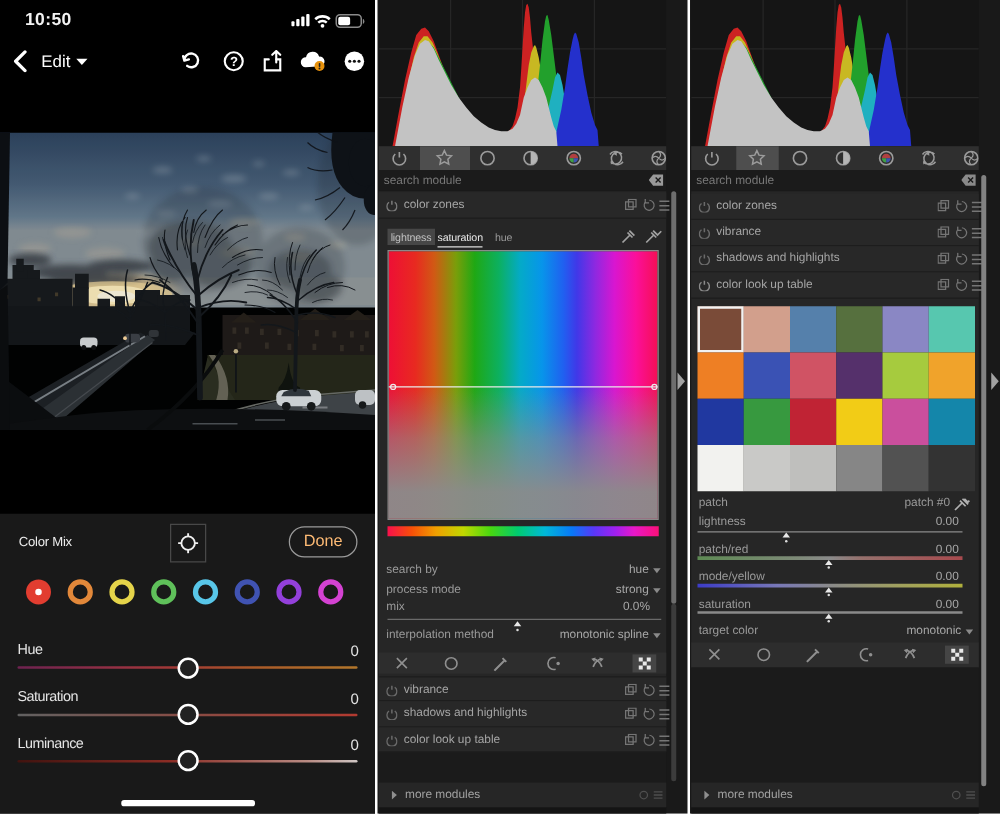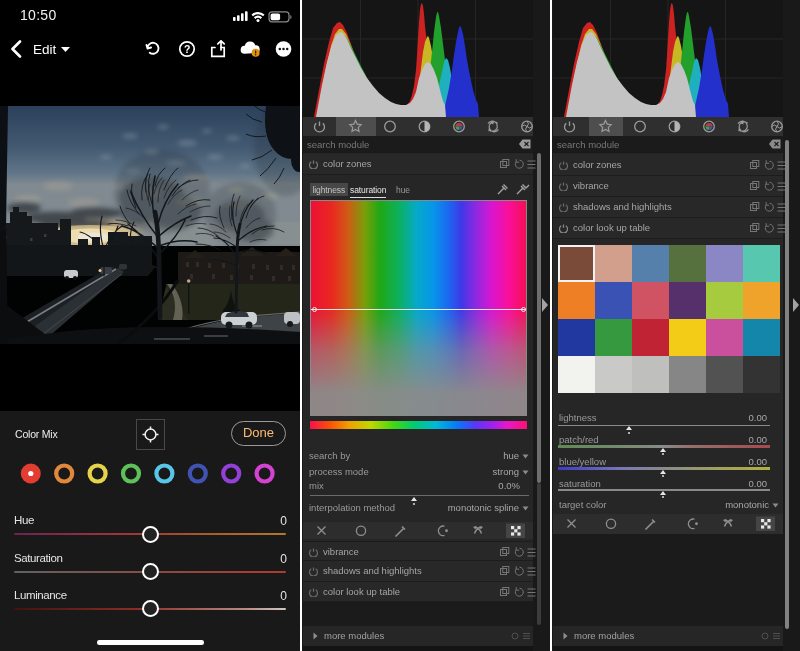--- a/index.html
+++ b/index.html
@@ -22,21 +22,21 @@
 .mkd{position:absolute;width:2px;height:2px;background:#ddd;border-radius:50%;}
 
 .ios{color:#f2f2f2;}
 #lcontrols{left:0;top:411px;width:300px;height:240px;background:#191919;}
 .lslider{position:absolute;left:14px;width:272px;height:2px;border-radius:1px;}
 .lhandle{position:absolute;width:17px;height:17px;border-radius:50%;background:#222;border:2px solid #fff;box-sizing:border-box;}
 .sllbl{position:absolute;left:14px;color:#e4e4e4;font-size:11.5px;letter-spacing:-0.4px;}
 .slval{position:absolute;right:13px;color:#e4e4e4;font-size:12px;}
 </style></head><body>
 <div id="left" class="abs ios">
- <div class="abs" style="left:20px;top:7px;font-size:14px;font-weight:normal;letter-spacing:.3px">10:50</div>
+ <div class="abs" style="left:20px;top:7px;font-size:14px;font-weight:bold;letter-spacing:.3px">10:50</div>
  <svg class="abs" style="left:233px;top:10px" width="60" height="14" viewBox="0 0 60 14">
   <g fill="#fff">
         <rect x="0" y="7" width="2.6" height="4" rx="0.8"></rect>
         <rect x="4" y="5.2" width="2.6" height="5.8" rx="0.8"></rect>
         <rect x="8" y="3.2" width="2.6" height="7.8" rx="0.8"></rect>
         <rect x="12" y="1.2" width="2.6" height="9.8" rx="0.8"></rect>
       </g>
   <g fill="none" stroke="#fff">
         <path d="M19.2 5.4a8.6 8.6 0 0 1 11.6 0" stroke-width="2.1"></path>
         <path d="M21.6 8.1a5.2 5.2 0 0 1 6.8 0" stroke-width="2.1"></path>
@@ -502,40 +502,47 @@
         <path d="M4.5 0.5 v3.2 M2.2 1.8 a4 4 0 1 0 4.6 0" stroke="#8a8a8a" fill="none" stroke-width="1.2"></path>
       </svg>
   <span class="nm">color look up table</span>
   <svg class="abs" style="left:197px;top:5px" width="36" height="11">
         <use href="#hdric"></use>
       </svg>
  </div>
  <div class="dtc" style="left:6px;top:245px;width:222px;height:148px;line-height:0;font-size:0">
   <div style="display:inline-block;width:37px;height:37px;background:#7a4b38;box-sizing:border-box;border:2.2px solid #f2f2f2"></div><div style="display:inline-block;width:37px;height:37px;background:#d29f8c"></div><div style="display:inline-block;width:37px;height:37px;background:#5580ab"></div><div style="display:inline-block;width:37px;height:37px;background:#56703e"></div><div style="display:inline-block;width:37px;height:37px;background:#8a87c4"></div><div style="display:inline-block;width:37px;height:37px;background:#57c7af"></div><div style="display:inline-block;width:37px;height:37px;background:#ee7f24"></div><div style="display:inline-block;width:37px;height:37px;background:#3a52b4"></div><div style="display:inline-block;width:37px;height:37px;background:#d05364"></div><div style="display:inline-block;width:37px;height:37px;background:#55306b"></div><div style="display:inline-block;width:37px;height:37px;background:#a6cb3e"></div><div style="display:inline-block;width:37px;height:37px;background:#f0a32b"></div><div style="display:inline-block;width:37px;height:37px;background:#2038a0"></div><div style="display:inline-block;width:37px;height:37px;background:#37993f"></div><div style="display:inline-block;width:37px;height:37px;background:#c02334"></div><div style="display:inline-block;width:37px;height:37px;background:#f2cc16"></div><div style="display:inline-block;width:37px;height:37px;background:#ca4f9d"></div><div style="display:inline-block;width:37px;height:37px;background:#1486aa"></div><div style="display:inline-block;width:37px;height:37px;background:#f2f2ef"></div><div style="display:inline-block;width:37px;height:37px;background:#c9c9c7"></div><div style="display:inline-block;width:37px;height:37px;background:#bfbfbd"></div><div style="display:inline-block;width:37px;height:37px;background:#868686"></div><div style="display:inline-block;width:37px;height:37px;background:#525252"></div><div style="display:inline-block;width:37px;height:37px;background:#333333"></div>
  </div>
+ <div class="dtc" style="top:396.5px;height:15px">
+      <span class="lbl" style="left:6px">patch</span>
+      <span class="lbl" style="right:23px">patch #0</span>
+  <svg class="abs" style="right:7px;top:1px" width="13" height="11" viewBox="0 0 13 11">
+        <path d="M1 10 l6 -6 M5 2.5 l4.5 4.5 M7 1 l4.5 4.5 M10.5 4.5 l2 -2 M8.5 1 l2.5 2.5" stroke="#b0b0b0" fill="none" stroke-width="1.4"></path>
+      </svg>
+ </div>
  <div class="dtc" style="top:412px;height:13px">
       <span class="lbl" style="left:6px">lightness</span>
       <span class="val" style="right:16px">0.00</span>
     </div>
  <div class="dtc" style="top:424px;height:10px">
   <div class="abs" style="left:5px;top:0.5px;width:212px;height:1.5px;background:#8a8a8a"></div>
   <div class="mk" style="left:72.5px;top:2px"></div>
       <div class="mkd" style="left:75px;top:7.5px"></div>
  </div>
  <div class="dtc" style="top:434px;height:13px">
       <span class="lbl" style="left:6px">patch/red</span>
       <span class="val" style="right:16px">0.00</span>
     </div>
  <div class="dtc" style="top:444.5px;height:10px">
   <div class="abs" style="left:5px;top:0.5px;width:212px;height:2.5px;background:linear-gradient(90deg,#5e8a54,#7e8a78 38%,#8a8a8a 50%,#96706c 62%,#a84a4e 100%)"></div>
   <div class="mk" style="left:106.5px;top:3px"></div>
       <div class="mkd" style="left:109px;top:8.5px"></div>
  </div>
  <div class="dtc" style="top:456px;height:13px">
-      <span class="lbl" style="left:6px">blue/yellow</span>
+      <span class="lbl" style="left:6px">mode/yellow</span>
       <span class="val" style="right:16px">0.00</span>
     </div>
  <div class="dtc" style="top:466.5px;height:10px">
   <div class="abs" style="left:5px;top:0.5px;width:212px;height:2.5px;background:linear-gradient(90deg,#3c3cc8,#7878b8 30%,#8a8a8a 50%,#a0a060 75%,#b0b03c 100%)"></div>
   <div class="mk" style="left:106.5px;top:3px"></div>
       <div class="mkd" style="left:109px;top:8.5px"></div>
  </div>
  <div class="dtc" style="top:477.5px;height:13px">
       <span class="lbl" style="left:6px">saturation</span>
       <span class="val" style="right:16px">0.00</span>

